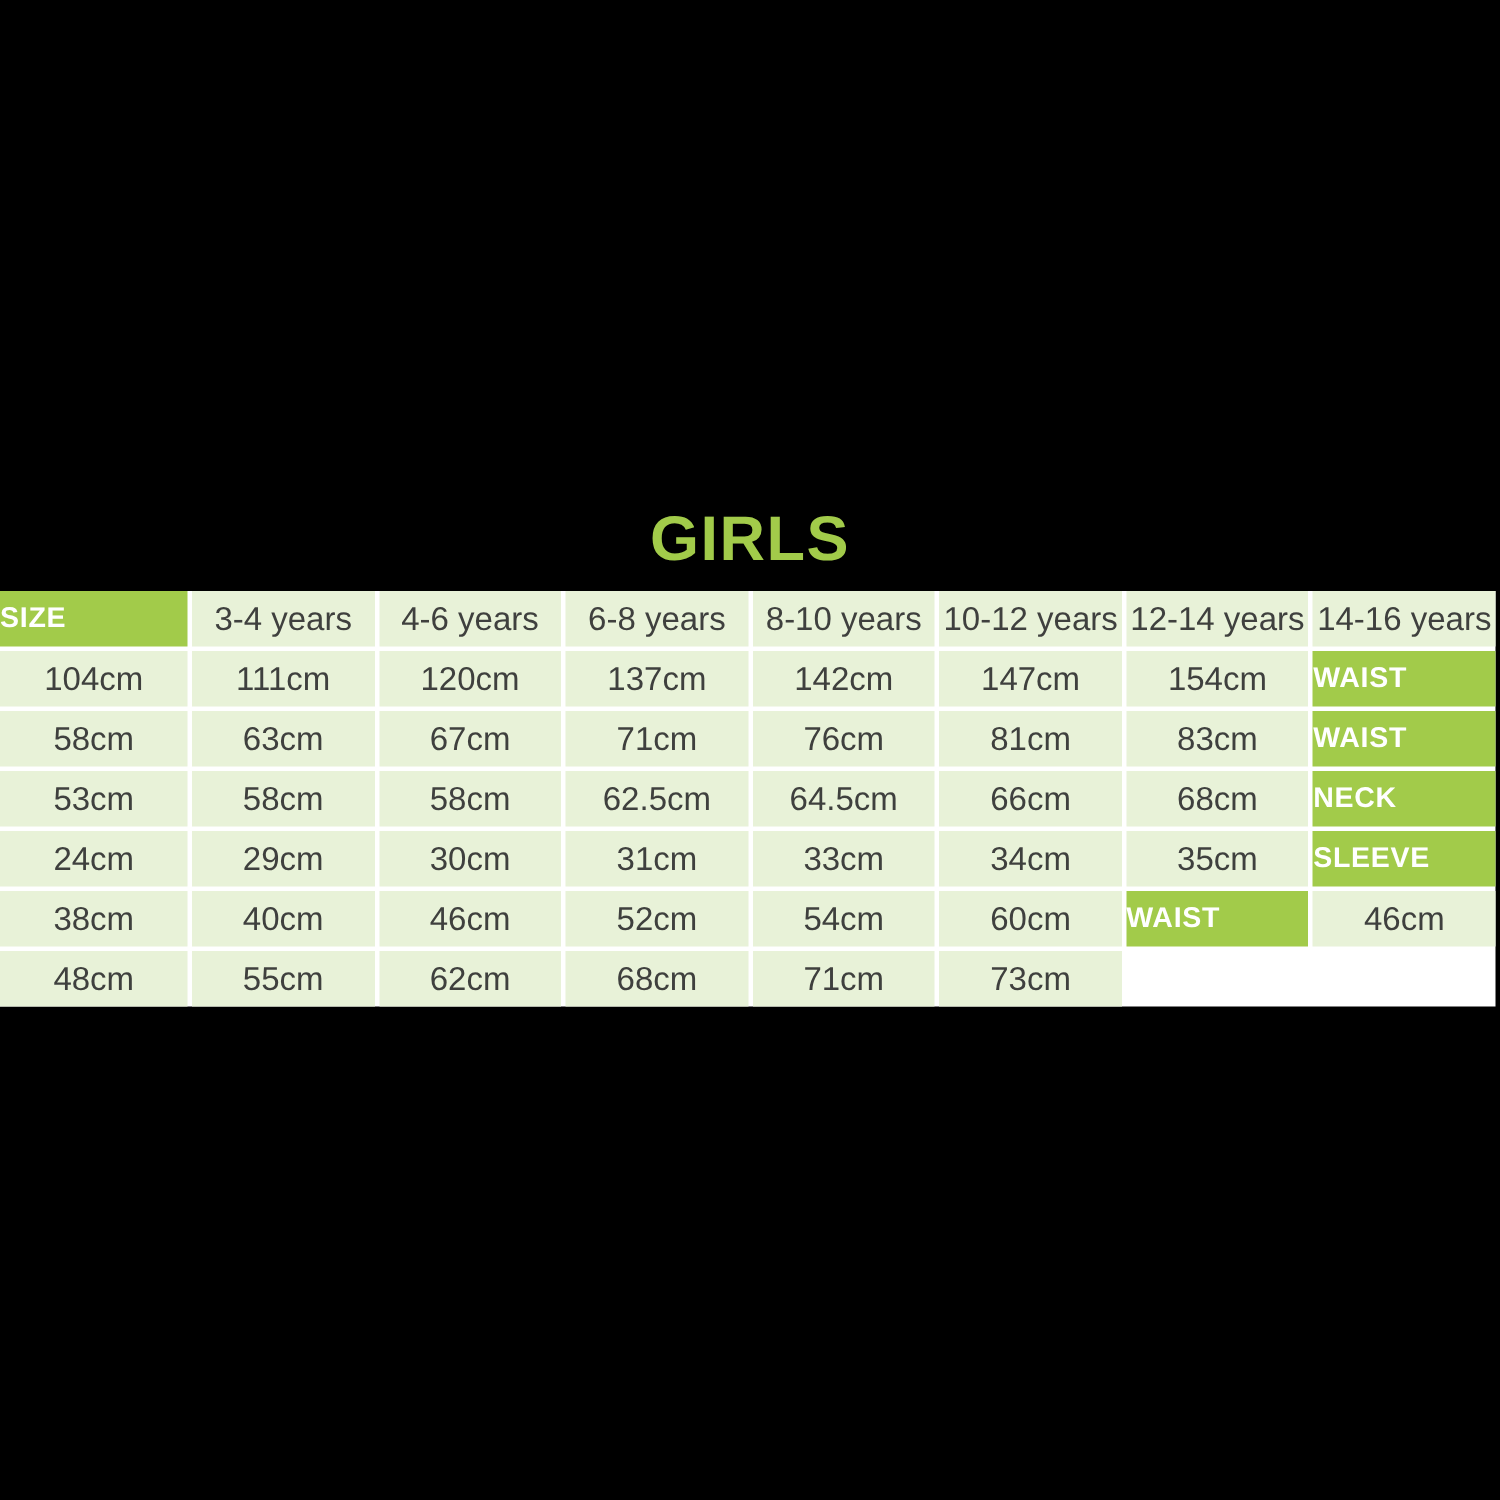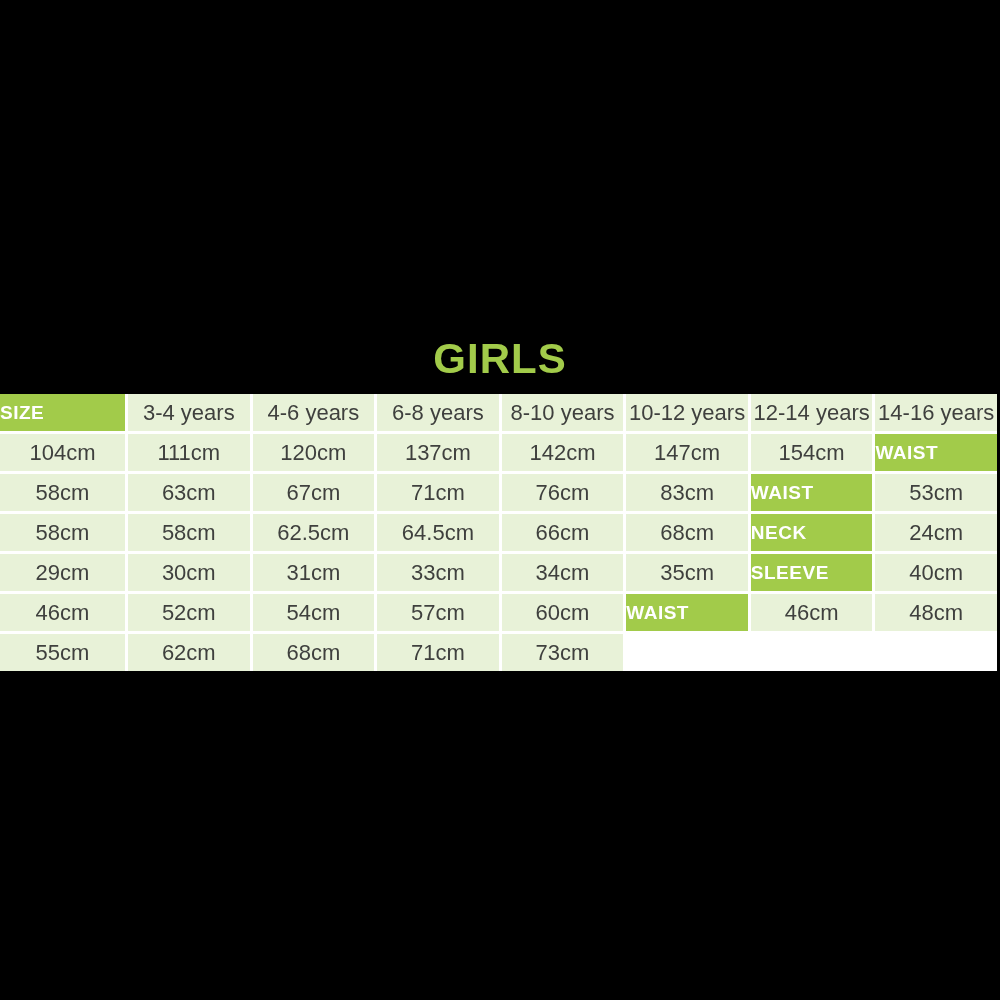--- a/index.html
+++ b/index.html
@@ -78,20 +78,21 @@
     <div class="cell">142cm</div>
     <div class="cell">147cm</div>
     <div class="cell">154cm</div>
 
     <div class="cell label">WAIST</div>
     <div class="cell">58cm</div>
     <div class="cell">63cm</div>
     <div class="cell">67cm</div>
     <div class="cell">71cm</div>
     <div class="cell">76cm</div>
+    <div class="cell">81cm</div>
     <div class="cell">83cm</div>
 
     <div class="cell label">WAIST</div>
     <div class="cell">53cm</div>
     <div class="cell">58cm</div>
     <div class="cell">58cm</div>
     <div class="cell">62.5cm</div>
     <div class="cell">64.5cm</div>
     <div class="cell">66cm</div>
     <div class="cell">68cm</div>
@@ -99,25 +100,25 @@
     <div class="cell label">NECK</div>
     <div class="cell">24cm</div>
     <div class="cell">29cm</div>
     <div class="cell">30cm</div>
     <div class="cell">31cm</div>
     <div class="cell">33cm</div>
     <div class="cell">34cm</div>
     <div class="cell">35cm</div>
 
     <div class="cell label">SLEEVE</div>
+    <div class="cell">38cm</div>
     <div class="cell">40cm</div>
     <div class="cell">46cm</div>
     <div class="cell">52cm</div>
     <div class="cell">54cm</div>
-    <div class="cell">57cm</div>
     <div class="cell">60cm</div>
 
     <div class="cell label">WAIST</div>
     <div class="cell">46cm</div>
     <div class="cell">48cm</div>
     <div class="cell">55cm</div>
     <div class="cell">62cm</div>
     <div class="cell">68cm</div>
     <div class="cell">71cm</div>
     <div class="cell">73cm</div>

